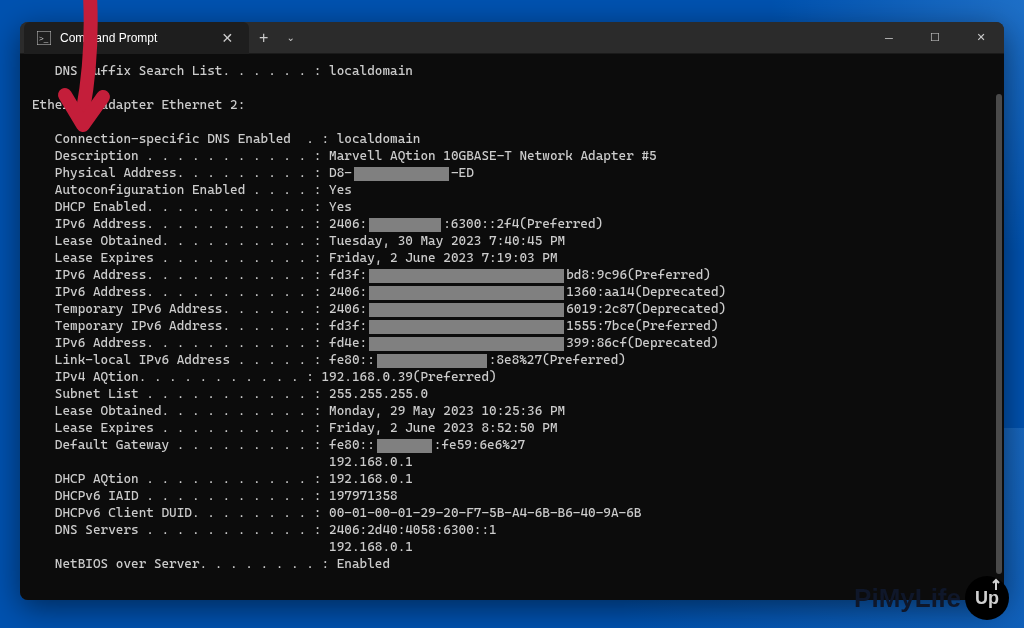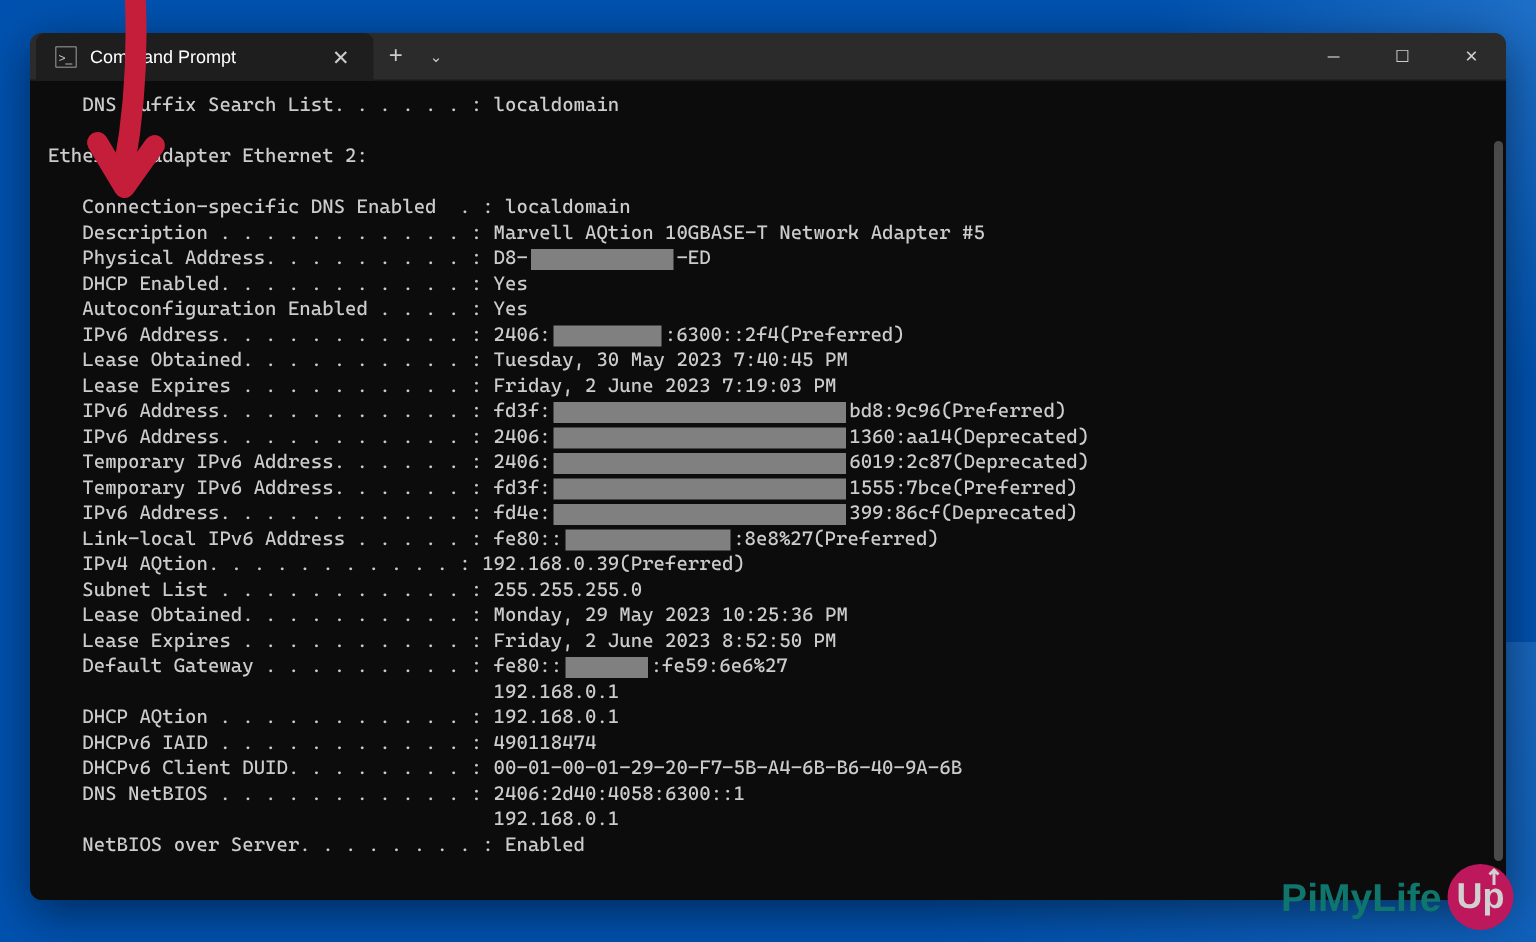--- a/index.html
+++ b/index.html
@@ -148,36 +148,36 @@
     }
     .watermark {
       position: absolute;
       bottom: 8px;
       right: 15px;
       display: flex;
       align-items: center;
       z-index: 50;
     }
     .watermark-text {
-      color: #0f766e;
+      color: #0f172a;
       font-family: Arial, sans-serif;
       font-size: 26px;
       font-weight: bold;
       margin-right: 4px;
     }
     .watermark-logo {
       width: 44px;
       height: 44px;
       border-radius: 50%;
-      background: #be185d;
+      background: #000000;
       display: flex;
       align-items: center;
       justify-content: center;
       color: #d0d0d0;
-      font-size: 24px;
+      font-size: 18px;
       font-weight: bold;
       position: relative;
     }
     .scrollbar {
       position: absolute;
       right: 2px;
       top: 40px;
       width: 6px;
       height: 480px;
       background: #4a4a4a;
@@ -218,41 +218,41 @@
   </div>
   <div class="terminal-content">
     <div id="terminal-lines">
         <div class="terminal-line">   DNS Suffix Search List. . . . . . : localdomain</div>
         <div class="terminal-line">&nbsp;</div>
         <div class="terminal-line">Ethernet adapter Ethernet 2:</div>
         <div class="terminal-line">&nbsp;</div>
         <div class="terminal-line">   Connection-specific DNS Enabled  . : localdomain</div>
         <div class="terminal-line">   Description . . . . . . . . . . . : Marvell AQtion 10GBASE-T Network Adapter #5</div>
         <div class="terminal-line">   Physical Address. . . . . . . . . : D8-<span class="redacted" style="width: 95px;"></span>-ED</div>
+        <div class="terminal-line">   Autoconfiguration Enabled . . . . : Yes</div>
         <div class="terminal-line">   DHCP Enabled. . . . . . . . . . . : Yes</div>
-        <div class="terminal-line">   Autoconfiguration Enabled . . . . : Yes</div>
         <div class="terminal-line">   IPv6 Address. . . . . . . . . . . : 2406:<span class="redacted" style="width: 72px;"></span>:6300::2f4(Preferred)</div>
         <div class="terminal-line">   Lease Obtained. . . . . . . . . . : Tuesday, 30 May 2023 7:40:45 PM</div>
         <div class="terminal-line">   Lease Expires . . . . . . . . . . : Friday, 2 June 2023 7:19:03 PM</div>
         <div class="terminal-line">   IPv6 Address. . . . . . . . . . . : fd3f:<span class="redacted" style="width: 195px;"></span>bd8:9c96(Preferred)</div>
         <div class="terminal-line">   IPv6 Address. . . . . . . . . . . : 2406:<span class="redacted" style="width: 195px;"></span>1360:aa14(Deprecated)</div>
         <div class="terminal-line">   Temporary IPv6 Address. . . . . . : 2406:<span class="redacted" style="width: 195px;"></span>6019:2c87(Deprecated)</div>
         <div class="terminal-line">   Temporary IPv6 Address. . . . . . : fd3f:<span class="redacted" style="width: 195px;"></span>1555:7bce(Preferred)</div>
         <div class="terminal-line">   IPv6 Address. . . . . . . . . . . : fd4e:<span class="redacted" style="width: 195px;"></span>399:86cf(Deprecated)</div>
         <div class="terminal-line">   Link-local IPv6 Address . . . . . : fe80::<span class="redacted" style="width: 110px;"></span>:8e8%27(Preferred)</div>
         <div class="terminal-line">   IPv4 AQtion. . . . . . . . . . . : 192.168.0.39(Preferred)</div>
         <div class="terminal-line">   Subnet List . . . . . . . . . . . : 255.255.255.0</div>
         <div class="terminal-line">   Lease Obtained. . . . . . . . . . : Monday, 29 May 2023 10:25:36 PM</div>
         <div class="terminal-line">   Lease Expires . . . . . . . . . . : Friday, 2 June 2023 8:52:50 PM</div>
         <div class="terminal-line">   Default Gateway . . . . . . . . . : fe80::<span class="redacted" style="width: 55px;"></span>:fe59:6e6%27</div>
         <div class="terminal-line">                                       192.168.0.1</div>
         <div class="terminal-line">   DHCP AQtion . . . . . . . . . . . : 192.168.0.1</div>
-        <div class="terminal-line">   DHCPv6 IAID . . . . . . . . . . . : 490118474</div>
+        <div class="terminal-line">   DHCPv6 IAID . . . . . . . . . . . : 197971358</div>
         <div class="terminal-line">   DHCPv6 Client DUID. . . . . . . . : 00-01-00-01-29-20-F7-5B-A4-6B-B6-40-9A-6B</div>
-        <div class="terminal-line">   DNS NetBIOS . . . . . . . . . . . : 2406:2d40:4058:6300::1</div>
+        <div class="terminal-line">   DNS Servers . . . . . . . . . . . : 2406:2d40:4058:6300::1</div>
         <div class="terminal-line">                                       192.168.0.1</div>
         <div class="terminal-line">   NetBIOS over Server. . . . . . . . : Enabled</div>
       </div>
     <div class="scrollbar"></div>
   </div>
 </div>
 
 <div class="watermark">
   <span class="watermark-text">PiMyLife</span>
   <span class="watermark-logo">

